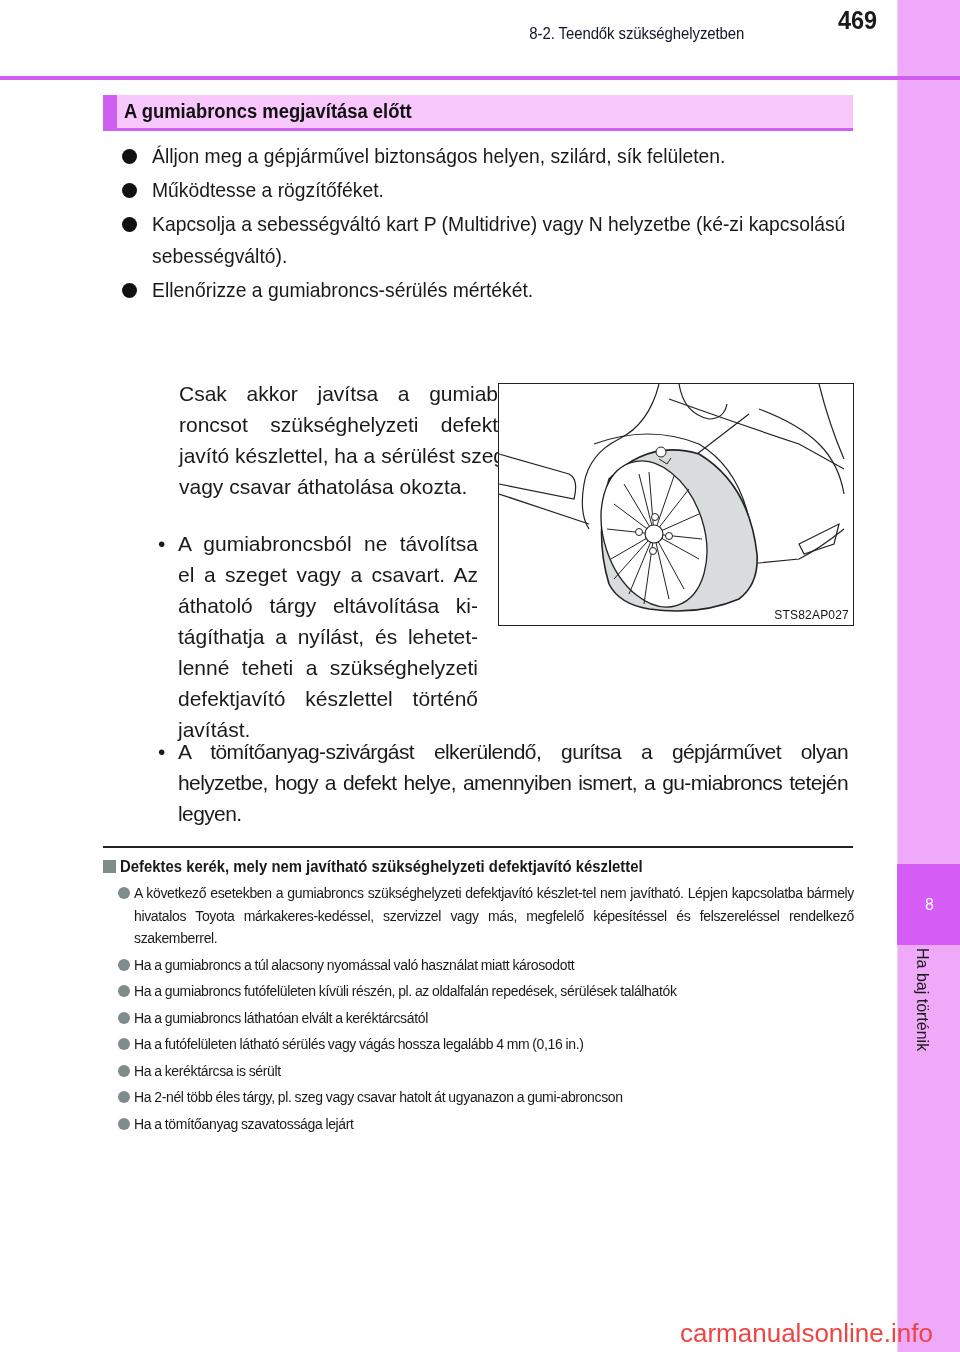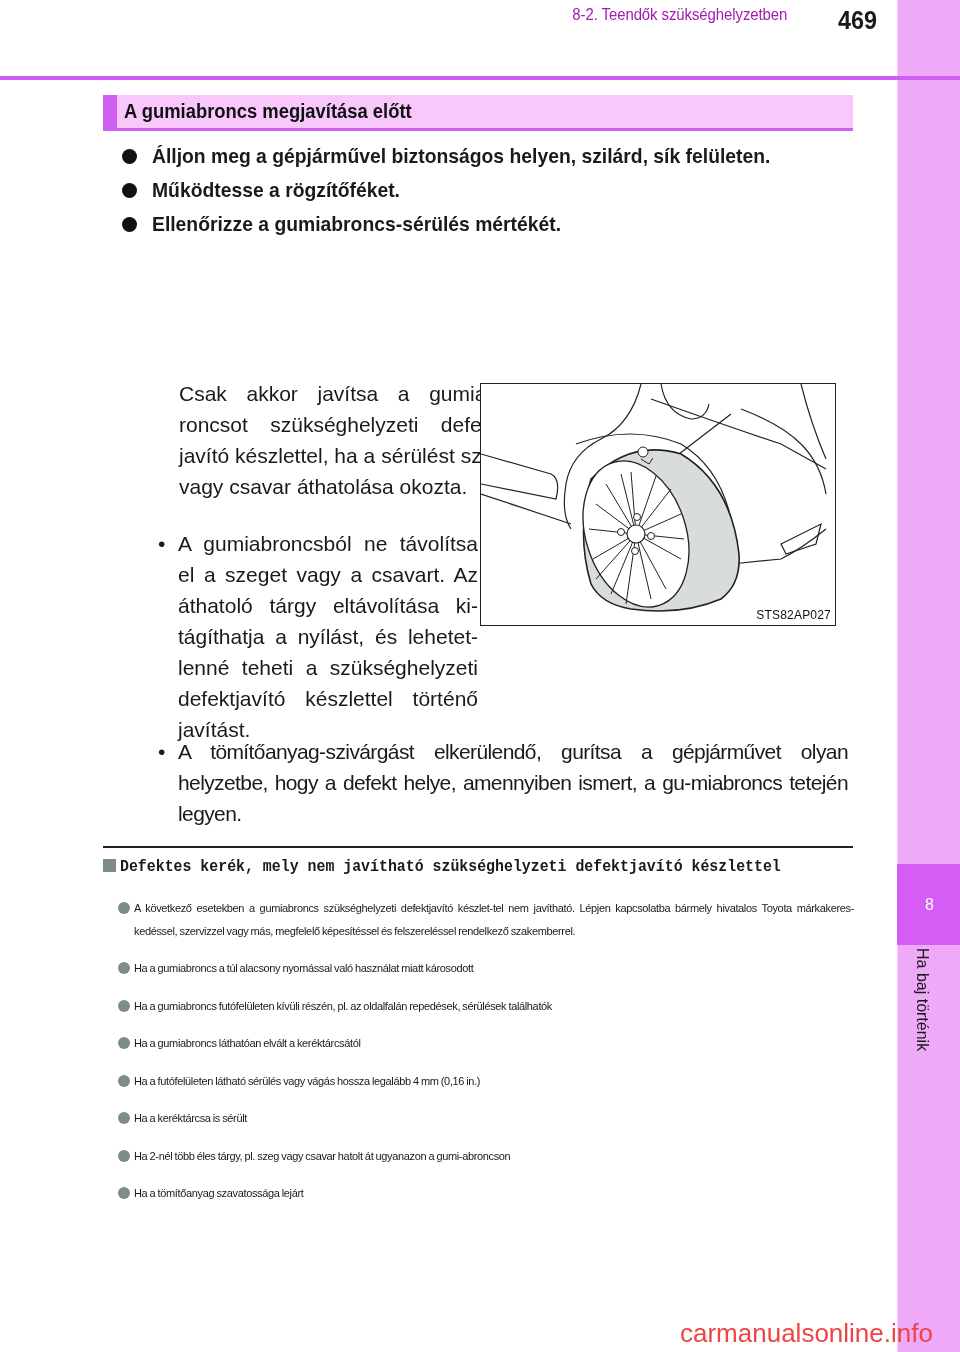--- a/index.html
+++ b/index.html
@@ -7,56 +7,56 @@
     body { position: relative; font-family: "Liberation Sans", sans-serif; color: #1a1a1a; }
 
     
     .sidebar { position: absolute; left: 897px; top: 0; width: 63px; height: 1352px; background: #eeaaf8; border-left: 1px solid #f6d0fb; }
     .chapter-tab { position: absolute; left: 897px; top: 864px; width: 63px; height: 81px; background: #d55cf4; }
     .chapter-num { position: absolute; left: 897px; top: 864px; width: 63px; height: 81px; display: flex; align-items: center; justify-content: center; color: #ffffff; font-size: 16px; padding-left: 2px; }
     .chapter-title { position: absolute; left: 905px; top: 948px; width: 46px; height: 160px; }
     .chapter-title span { position: absolute; left: 8px; top: 0; writing-mode: vertical-rl; font-size: 16px; color: #1a1a1a; white-space: nowrap; }
 
     
-    .header-section { position: absolute; left: 500px; top: 5px; width: 330px; text-align: center; font-size: 17px; color: #a21caf; letter-spacing: -0.1px; }
+    .header-section { position: absolute; left: 500px; top: 24px; width: 330px; text-align: left; font-size: 17px; color: #0f172a; letter-spacing: -0.1px; }
     .header-section span { display: inline-block; transform: scaleX(0.88); transform-origin: right center; }
     .header-page { position: absolute; left: 838px; top: 5px; font-size: 26px; font-weight: bold; color: #1a1a1a; transform: scaleX(0.9); transform-origin: left center; }
     .header-rule { position: absolute; left: 0; top: 76px; width: 960px; height: 4px; background: #d05ef2; }
 
     
     .banner { position: absolute; left: 103px; top: 95px; width: 750px; height: 36px; background: #f8c8fc; }
     .banner-accent { position: absolute; left: 103px; top: 95px; width: 14px; height: 36px; background: #d05ef2; }
     .banner-underline { position: absolute; left: 103px; top: 128px; width: 750px; height: 3px; background: #d05ef2; }
     .banner-title { position: absolute; left: 124px; top: 100px; font-size: 20px; font-weight: bold; color: #111; transform: scaleX(0.92); transform-origin: left center; white-space: nowrap; }
 
     
     .main-bullets { position: absolute; left: 122px; top: 140px; width: 740px; }
-    .mb-item { position: relative; padding-left: 30px; font-size: 21px; line-height: 32px; margin-bottom: 2px; font-weight: bold; }
+    .mb-item { position: relative; padding-left: 30px; font-size: 21px; line-height: 32px; margin-bottom: 2px; }
     .mb-item .dot { position: absolute; left: 0; top: 9px; width: 15px; height: 15px; border-radius: 50%; background: #111; }
     .mb-text { display: block; transform: scaleX(0.92); transform-origin: left center; width: 108.5%; }
 
     
     .sub-para { position: absolute; left: 152px; top: 378px; width: 326px; font-size: 21px; line-height: 31px; text-align: justify; margin-left: 27px; }
     .sub-bullet { position: absolute; left: 152px; width: 326px; font-size: 21px; line-height: 31px; text-align: justify; padding-left: 26px; }
     .sub-bullet .sdot { position: absolute; left: 6px; top: 0; }
     .sb1 { top: 528px; }
     .sb2 { top: 736px; width: 696px; letter-spacing: -0.6px; }
 
     
-    .figure { position: absolute; left: 480px; top: 383px; width: 356px; height: 243px; border: 1.5px solid #222; background: #fff; overflow: hidden; }
+    .figure { position: absolute; left: 498px; top: 383px; width: 356px; height: 243px; border: 1.5px solid #222; background: #fff; overflow: hidden; }
     .fig-code { position: absolute; right: 4px; bottom: 3px; font-size: 12px; color: #111; letter-spacing: 0.2px; }
 
     .divider { position: absolute; left: 103px; top: 846px; width: 750px; height: 2px; background: #222; }
 
     
-    .note-head { position: absolute; left: 103px; top: 857px; width: 760px; font-size: 16px; font-weight: bold; line-height: 20px; white-space: nowrap; font-family: Liberation Mono, monospace; }
+    .note-head { position: absolute; left: 103px; top: 857px; width: 760px; font-size: 16px; font-weight: bold; line-height: 20px; white-space: nowrap; }
     .note-head .sq { display: inline-block; width: 13px; height: 13px; background: #7e8c8c; margin-right: 4px; vertical-align: -1px; }
     .note-head span.t { display: inline-block; transform: scaleX(0.93); transform-origin: left center; }
     .notes { position: absolute; left: 118px; top: 882px; width: 736px; }
-    .n-item { position: relative; padding-left: 16px; font-size: 11px; line-height: 22.5px; margin-bottom: 4px; text-align: justify; margin-top: 15px; }
+    .n-item { position: relative; padding-left: 16px; font-size: 14px; line-height: 22.5px; margin-bottom: 4px; text-align: justify; }
     .n-item .ndot { position: absolute; left: 0; top: 5px; width: 12px; height: 12px; border-radius: 50%; background: #7e8c8c; }
     .n-text { display: block; letter-spacing: -0.35px; word-spacing: -0.5px; }
 
     .watermark { position: absolute; left: 680px; top: 1318px; font-size: 26px; color: #ef4444; letter-spacing: 0px; }
   </style>
 </head>
 <body>
 
 <div class="sidebar"></div>
 <div class="chapter-tab"></div>
@@ -75,20 +75,24 @@
 <div class="banner-title">A gumiabroncs megjavítása előtt</div>
 
 <div class="main-bullets">
   <div class="mb-item">
       <span class="dot"></span>
       <span class="mb-text">Álljon meg a gépjárművel biztonságos helyen, szilárd, sík felületen.</span>
     </div>
   <div class="mb-item">
       <span class="dot"></span>
       <span class="mb-text">Működtesse a rögzítőféket.</span>
+    </div>
+  <div class="mb-item">
+      <span class="dot"></span>
+      <span class="mb-text">Kapcsolja a sebességváltó kart P (Multidrive) vagy N helyzetbe (ké-zi kapcsolású sebességváltó).</span>
     </div>
   <div class="mb-item">
       <span class="dot"></span>
       <span class="mb-text">Ellenőrizze a gumiabroncs-sérülés mértékét.</span>
     </div>
 </div>
 
 <div class="sub-para">Csak akkor javítsa a gumiab-roncsot szükséghelyzeti defekt-javító készlettel, ha a sérülést szeg vagy csavar áthatolása okozta.</div>
 <div class="sub-bullet sb1">
   <span class="sdot">•</span>

